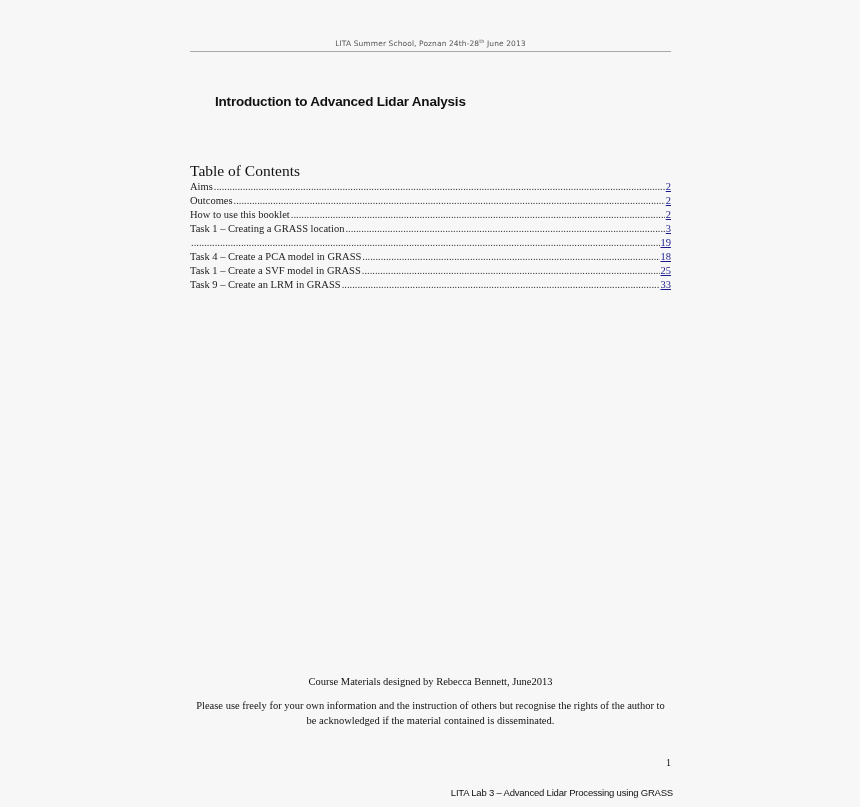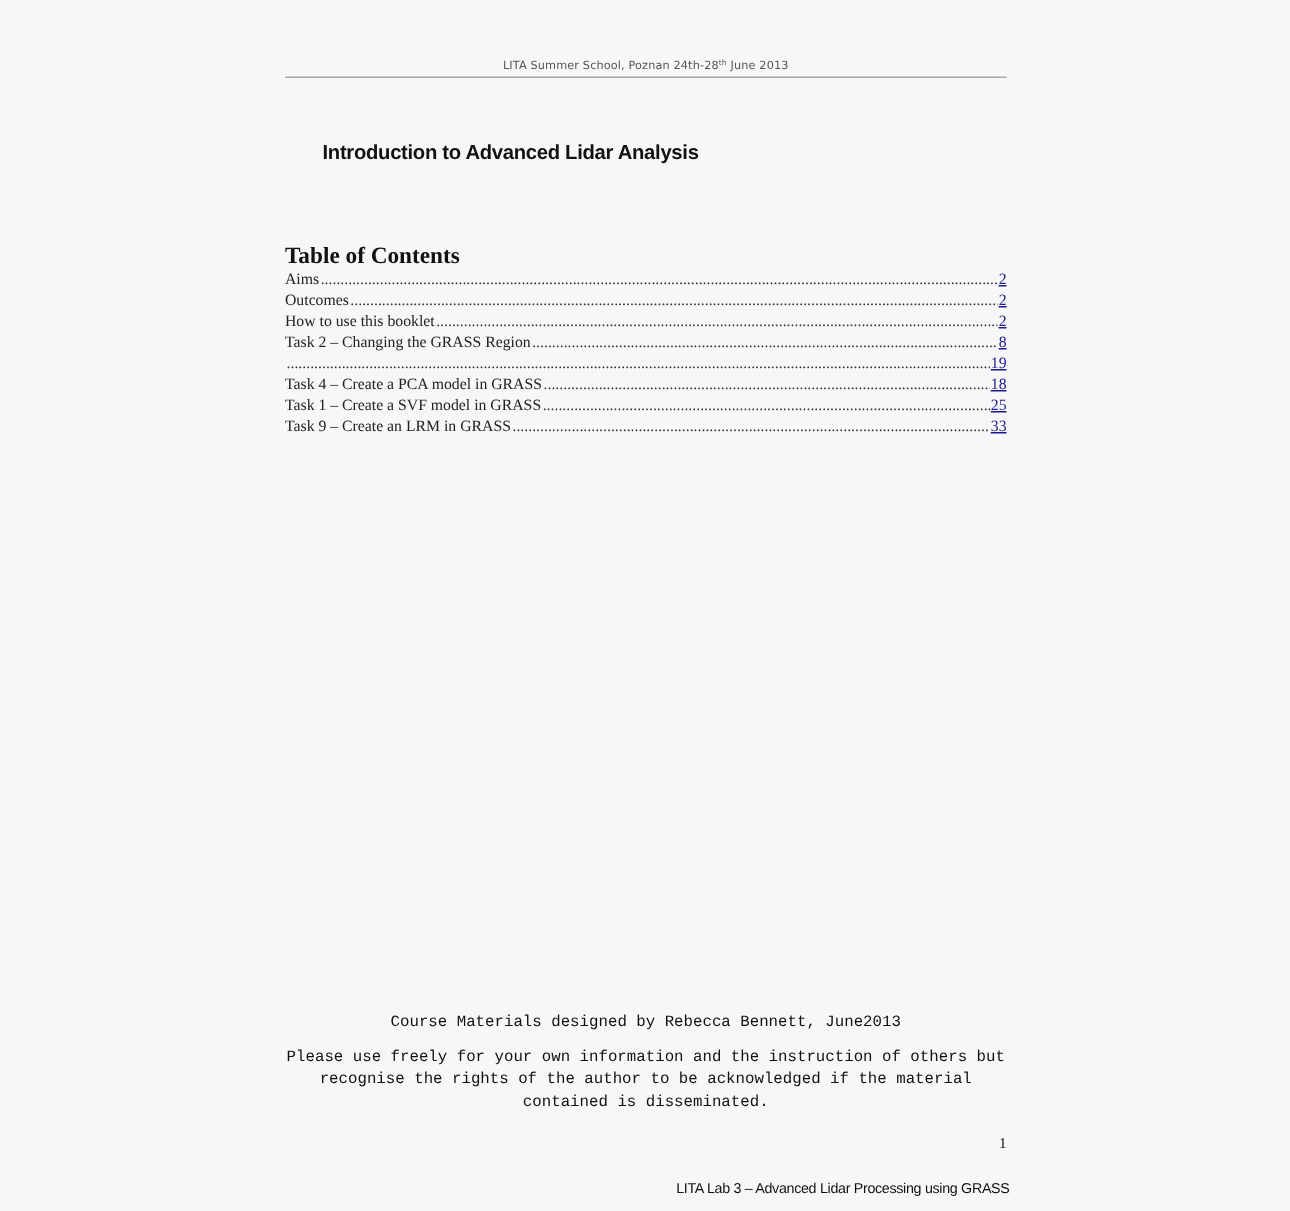--- a/index.html
+++ b/index.html
@@ -27,21 +27,21 @@
   .doc-title {
     position: absolute; left: 0; top: 94px;
     font-family: "Liberation Sans", sans-serif;
     font-weight: bold; font-size: 13.5px; color: #111;
     letter-spacing: -0.2px;
     margin-left: 25px;
   }
   .toc-heading {
     position: absolute; left: 0; top: 162px;
     font-family: "Liberation Serif", serif;
-    font-weight: bold; font-size: 15.5px; color: #111;
+    font-weight: normal; font-size: 15.5px; color: #111;
   }
   .toc { position: absolute; left: 0; top: 180px; width: 481px; text-align: right; }
   .toc-row {
     display: flex; align-items: baseline;
     height: 14px; line-height: 14px;
     font-size: 10.5px; color: #222;
   }
   .toc-label { white-space: nowrap; }
   .toc-dots {
     flex: 1; overflow: hidden; white-space: nowrap;
@@ -49,21 +49,21 @@
   }
   .toc-dots::after {
     content: "........................................................................................................................................................................................................................";
   }
   .toc-page {
     white-space: nowrap; color: #1a1a8c; text-decoration: underline;
     cursor: pointer;
   }
   .credit {
     position: absolute; left: 0; width: 481px; text-align: center;
-    font-family: Liberation Mono, monospace;
+    font-family: Liberation Serif, serif;
     font-size: 10.5px; color: #111;
   }
   .credit-1 { top: 676px; }
   .credit-2 { top: 698px; line-height: 15px; }
   .footer {
     position: absolute; left: 0; top: 743px; width: 483px; text-align: right;
     font-family: "Liberation Sans", sans-serif;
     font-size: 9.5px; color: #111; letter-spacing: -0.2px; margin-top: 44px;
   }
   .page-number {
@@ -93,23 +93,23 @@
       <span class="toc-label">Outcomes</span>
       <span class="toc-dots"></span>
       <span class="toc-page">2</span>
     </div>
     <div class="toc-row">
       <span class="toc-label">How to use this booklet</span>
       <span class="toc-dots"></span>
       <span class="toc-page">2</span>
     </div>
     <div class="toc-row">
-      <span class="toc-label">Task 2 – Changing the GRASS Region</span>
+      <span class="toc-label">Task 1 – Creating a GRASS location</span>
       <span class="toc-dots"></span>
-      <span class="toc-page">8</span>
+      <span class="toc-page">3</span>
     </div>
     <div class="toc-row">
       <span class="toc-dots"></span>
       <span class="toc-page">19</span>
     </div>
     <div class="toc-row">
       <span class="toc-label">Task 4 – Create a PCA model in GRASS</span>
       <span class="toc-dots"></span>
       <span class="toc-page">18</span>
     </div>

